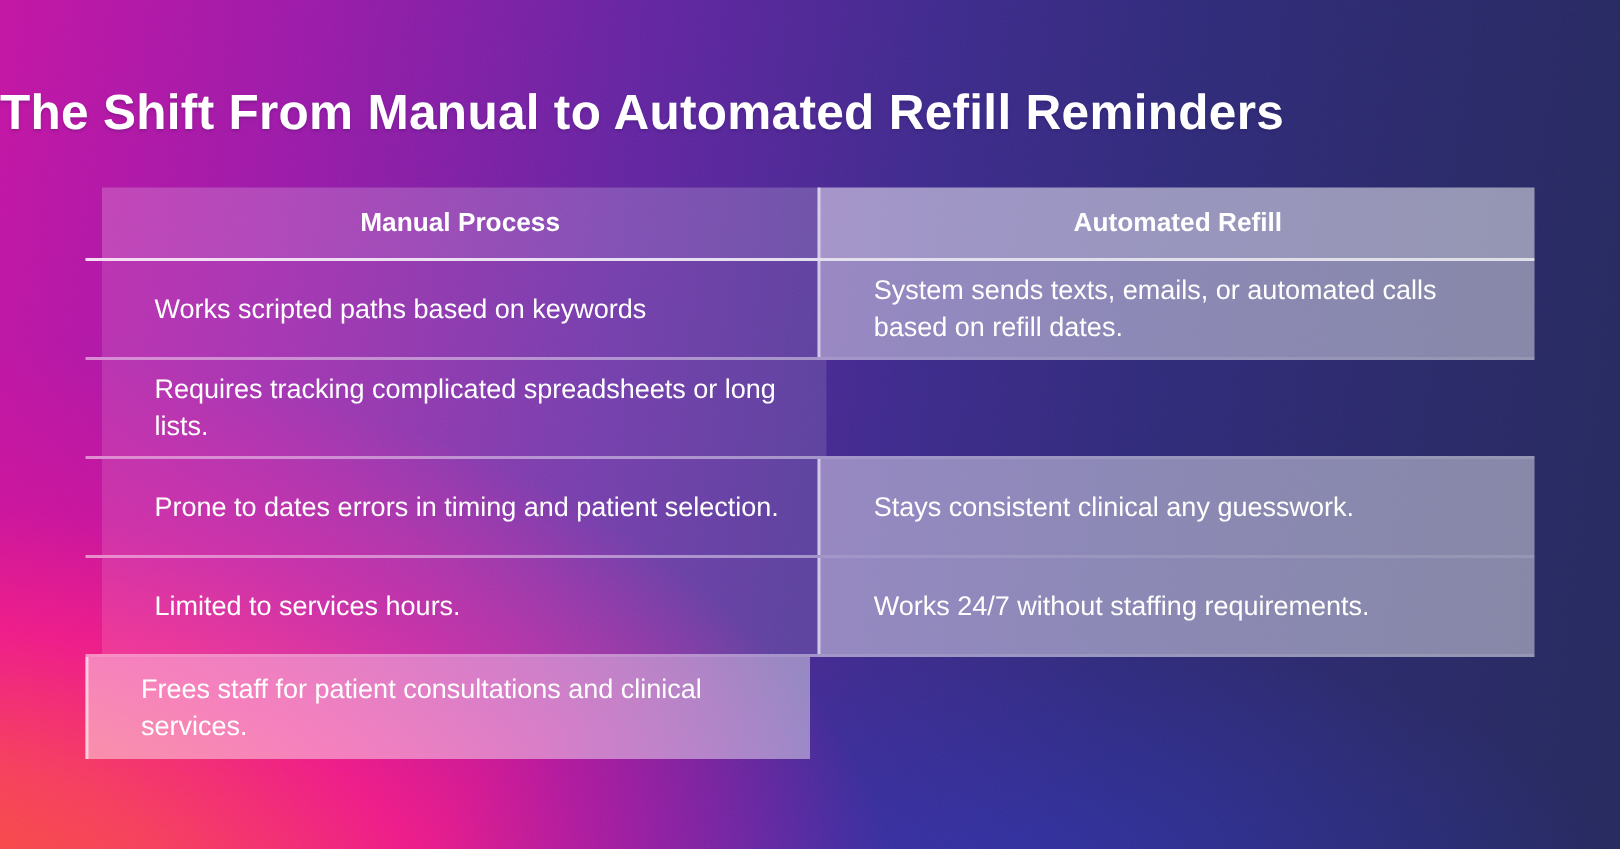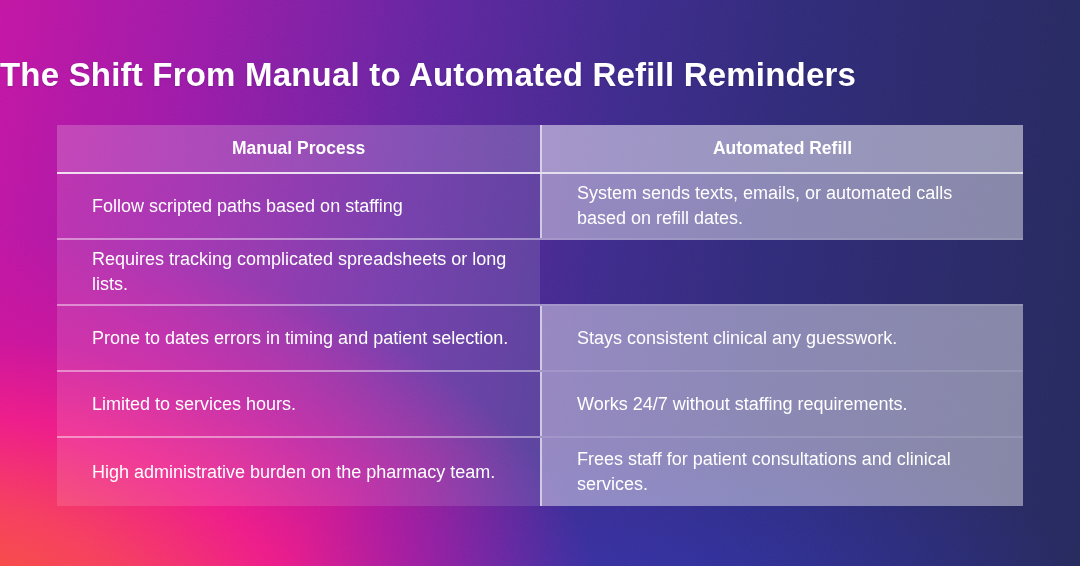--- a/index.html
+++ b/index.html
@@ -71,20 +71,21 @@
     width: 50%;
     display: flex;
     align-items: center;
     color: #ffffff;
     font-size: 18px;
     line-height: 1.38;
     padding: 8px 22px 8px 35px;
   }
   .cell.left {
     background: rgba(255,255,255,0.12);
+    margin-left: 11px;
   }
   .cell.right {
     background: rgba(255,255,255,0.44);
     border-left: 2px solid rgba(255,255,255,0.55);
   }
   .header-row .cell {
     justify-content: center;
     font-weight: 700;
     font-size: 17.5px;
     padding: 4px 10px;
@@ -108,37 +109,36 @@
   <h1 class="title">The Shift From Manual to Automated Refill Reminders</h1>
 
   <div class="table">
 
     <div class="row header-row">
       <div class="cell left">Manual Process</div>
       <div class="cell right">Automated Refill</div>
     </div>
 
     <div class="row body-row">
-      <div class="cell left">Follow scripted paths based on staffing</div>
+      <div class="cell left">Works scripted paths based on keywords</div>
       <div class="cell right">System sends texts, emails, or automated calls based on refill dates.</div>
     </div>
 
     <div class="row body-row">
       <div class="cell left">Requires tracking complicated spreadsheets or long lists.</div>
     </div>
 
     <div class="row body-row">
       <div class="cell left">Prone to dates errors in timing and patient selection.</div>
       <div class="cell right">Stays consistent clinical any guesswork.</div>
     </div>
 
     <div class="row body-row">
       <div class="cell left">Limited to services hours.</div>
       <div class="cell right">Works 24/7 without staffing requirements.</div>
     </div>
 
     <div class="row body-row last">
-      <div class="cell left">High administrative burden on the pharmacy team.</div>
       <div class="cell right">Frees staff for patient consultations and clinical services.</div>
     </div>
 
   </div>
 </div>
 
 </body></html>

